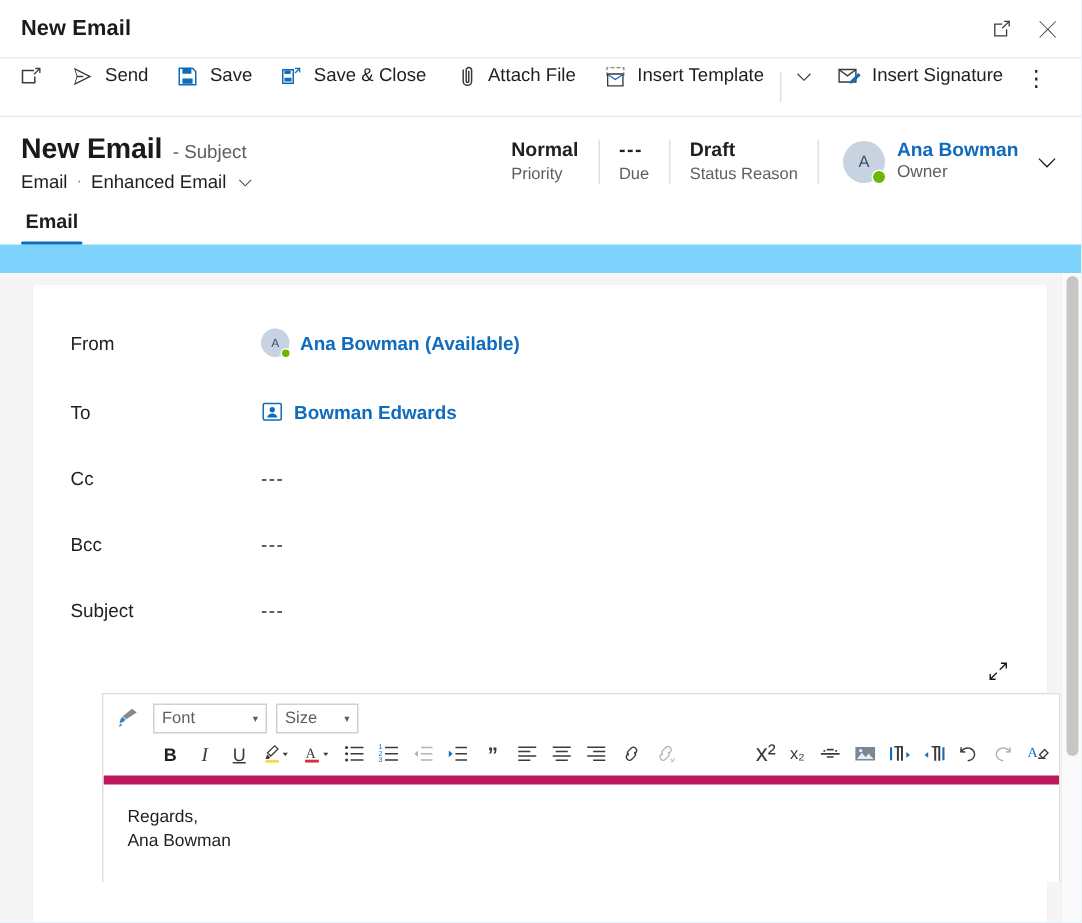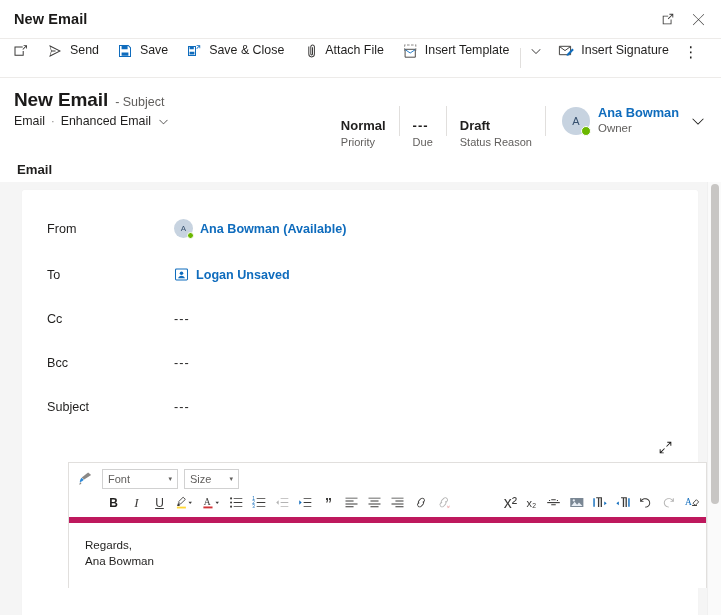--- a/index.html
+++ b/index.html
@@ -55,21 +55,21 @@
     display: flex; align-items: center; gap: 6px;
     margin-top: 3px; font-size: 12.4px; color: #201f1e;
   }
   .bc-item { cursor: default; }
   .bc-dot { color: #8a8886; font-size: 11px; }
   .bc-link { cursor: pointer; }
   .bc-chev { color: #3b3a39; display: inline-flex; align-items: center; margin-left: 1px; cursor: pointer; }
 
   
   .rec-stats { display: flex; align-items: center; gap: 0; padding-top: 2px; }
-  .stat { padding: 0 13px; text-align: left; margin-top: 26px; }
+  .stat { padding: 0 13px; text-align: left; }
   .stat-val { font-size: 13px; font-weight: 600; color: #201f1e; line-height: 17px; white-space: nowrap; }
   .stat-val.dim { color: #201f1e; letter-spacing: 1px; }
   .stat-lbl { font-size: 11px; color: #605e5c; line-height: 15px; margin-top: 1px; white-space: nowrap; }
   .stat-div { width: 1px; height: 30px; background: #e1dfdd; }
   .owner { display: flex; align-items: center; gap: 8px; padding-left: 16px; }
   .avatar-wrap { position: relative; width: 28px; height: 28px; }
   .avatar {
     width: 28px; height: 28px; border-radius: 50%;
     background: #c7d3e0; color: #36506e;
     display: flex; align-items: center; justify-content: center;
@@ -355,21 +355,21 @@
         <div class="field-row">
           <div class="field-label">To</div>
           <div class="field-value">
             <span>
               <svg width="15" height="15" viewBox="0 0 16 16">
                 <rect x="1.6" y="2.2" width="12.8" height="11.6" rx="1" fill="none" stroke="#0f6cbd" stroke-width="1.1"></rect>
                 <circle cx="8" cy="6.6" r="1.9" fill="#0f6cbd"></circle>
                 <path d="M4.3 12c.5-1.8 2-2.8 3.7-2.8S11.2 10.2 11.7 12z" fill="#0f6cbd"></path>
               </svg>
             </span>
-            <span class="chip-link">Logan Unsaved</span>
+            <span class="chip-link">Bowman Edwards</span>
           </div>
         </div>
 
         <div class="field-row">
           <div class="field-label">Cc</div>
           <div class="field-value">
             <span class="field-empty">---</span>
           </div>
         </div>
 

